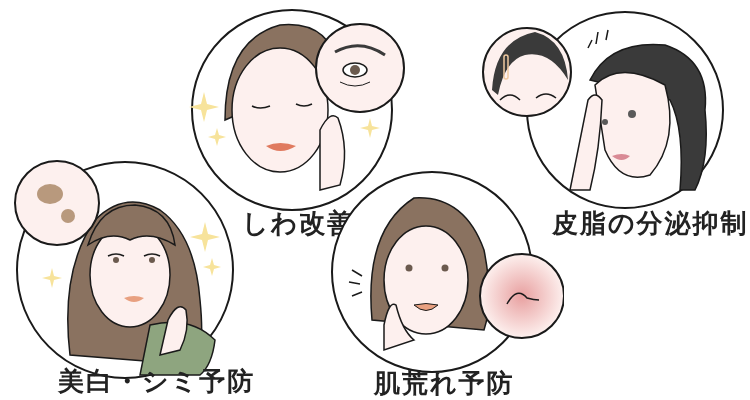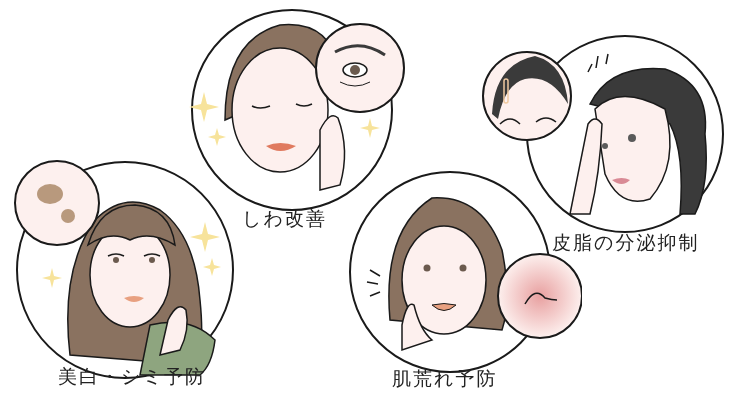--- a/index.html
+++ b/index.html
@@ -1,18 +1,18 @@
 <!DOCTYPE html>
 <html><head>
 <meta charset="utf-8">
 <style>
   html,body{margin:0;padding:0;background:#ffffff;}
   body{width:750px;height:400px;position:relative;overflow:hidden;font-family:"DejaVu Sans",sans-serif;}
   .panel{position:absolute;}
-  .label{position:absolute;font-size:19px;color:#222;letter-spacing:2px;font-weight:400;white-space:nowrap;}
+  .label{position:absolute;font-size:26px;color:#222;letter-spacing:2px;font-weight:700;white-space:nowrap;}
   svg{position:absolute;left:0;top:0;}
 </style>
 </head>
 <body>
 
 <div class="panel" style="left:0;top:150px;width:250px;height:250px;padding-left:16px;">
   <svg width="250" height="250" viewBox="0 0 250 250">
     <circle cx="125" cy="120" r="108" fill="#fff" stroke="#1a1a1a" stroke-width="2"></circle>
 
     <path d="M70 205 Q60 120 95 70 Q125 40 160 60 Q195 85 200 150 Q205 200 195 215 Z" fill="#8a7260" stroke="#1a1a1a" stroke-width="1.5"></path>
@@ -57,40 +57,40 @@
     <path d="M190 118 L192 126 L200 128 L192 130 L190 138 L188 130 L180 128 L188 126 Z" fill="#f7e39b"></path>
     <circle cx="180" cy="68" r="44" fill="#fdf0ee" stroke="#1a1a1a" stroke-width="2"></circle>
     <path d="M155 52 Q180 38 205 55" stroke="#3a3a3a" fill="none" stroke-width="3"></path>
     <ellipse cx="175" cy="70" rx="12" ry="7" fill="#fff" stroke="#1a1a1a" stroke-width="1.5"></ellipse>
     <circle cx="175" cy="70" r="5" fill="#6b5a4e"></circle>
     <path d="M160 82 Q175 90 190 82" stroke="#1a1a1a" fill="none" stroke-width="1"></path>
   </svg>
   <div class="label" style="left:62px;top:206px;">しわ改善</div>
 </div>
 
-<div class="panel" style="left:470px;top:0;width:280px;height:230px;margin-top:24px;">
+<div class="panel" style="left:470px;top:0;width:280px;height:230px;">
   <svg width="280" height="230" viewBox="0 0 280 230">
     <circle cx="155" cy="110" r="98" fill="#fff" stroke="#1a1a1a" stroke-width="2"></circle>
     <path d="M120 80 Q140 40 195 45 Q240 60 235 110 Q240 160 225 190 L210 190 Q215 130 200 100 Z" fill="#3a3a3a" stroke="#1a1a1a" stroke-width="1.5"></path>
     <path d="M125 85 Q150 60 195 85 Q210 140 180 175 Q150 185 135 150 Z" fill="#fdf0ee" stroke="#1a1a1a" stroke-width="1.5"></path>
     <circle cx="162" cy="114" r="4" fill="#5a5a5a"></circle>
     <circle cx="135" cy="122" r="3" fill="#5a5a5a"></circle>
     <path d="M142 156 Q152 152 160 156 Q152 164 142 156 Z" fill="#d98a95"></path>
     <path d="M118 100 Q125 90 132 100 Q130 150 120 190 L100 190 Z" fill="#fdf0ee" stroke="#1a1a1a" stroke-width="1.5"></path>
     <path d="M118 48 L122 40 M126 44 L128 32 M136 40 L138 30" stroke="#1a1a1a" stroke-width="1.5"></path>
     <circle cx="57" cy="72" r="44" fill="#fdf0ee" stroke="#1a1a1a" stroke-width="2"></circle>
     <path d="M22 90 Q25 40 65 32 Q95 40 98 80 Q80 50 55 55 Q35 60 28 95 Z" fill="#3a3a3a"></path>
     <rect x="34" y="55" width="4" height="24" rx="2" fill="none" stroke="#f0c9a0" stroke-width="1.5"></rect>
     <path d="M30 100 Q40 90 50 100" stroke="#1a1a1a" fill="none" stroke-width="1.5"></path>
     <path d="M66 98 Q76 90 86 98" stroke="#1a1a1a" fill="none" stroke-width="1.5"></path>
   </svg>
   <div class="label" style="left:82px;top:206px;">皮脂の分泌抑制</div>
 </div>
 
-<div class="panel" style="left:332px;top:170px;width:250px;height:230px;">
+<div class="panel" style="left:314px;top:170px;width:250px;height:230px;">
   <svg width="250" height="230" viewBox="0 0 250 230">
     <circle cx="118" cy="102" r="100" fill="#fff" stroke="#1a1a1a" stroke-width="2"></circle>
     <path d="M58 150 Q50 60 100 28 Q150 25 170 80 Q180 130 170 160 Z" fill="#8a7260" stroke="#1a1a1a" stroke-width="1.5"></path>
     <ellipse cx="112" cy="110" rx="42" ry="54" fill="#fdf0ee" stroke="#1a1a1a" stroke-width="1.5"></ellipse>
     <circle cx="95" cy="98" r="3.5" fill="#6b5a4e"></circle>
     <circle cx="131" cy="98" r="3.5" fill="#6b5a4e"></circle>
     <path d="M100 135 Q112 132 124 135 Q112 146 100 135 Z" fill="#e8a080" stroke="#1a1a1a" stroke-width="1"></path>
     <path d="M70 155 Q75 130 82 135 Q88 160 100 170 L70 180 Z" fill="#fdf0ee" stroke="#1a1a1a" stroke-width="1.5"></path>
     <path d="M38 100 L48 106 M35 112 L46 114 M38 126 L48 122" stroke="#1a1a1a" stroke-width="1.5"></path>
     <defs>

